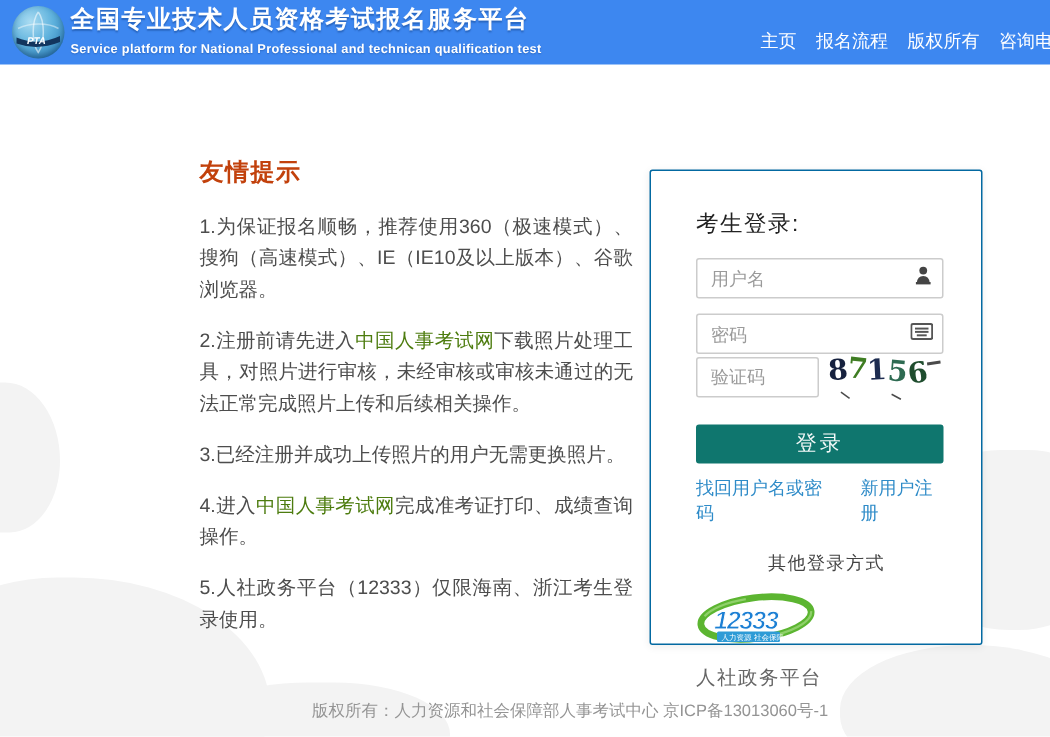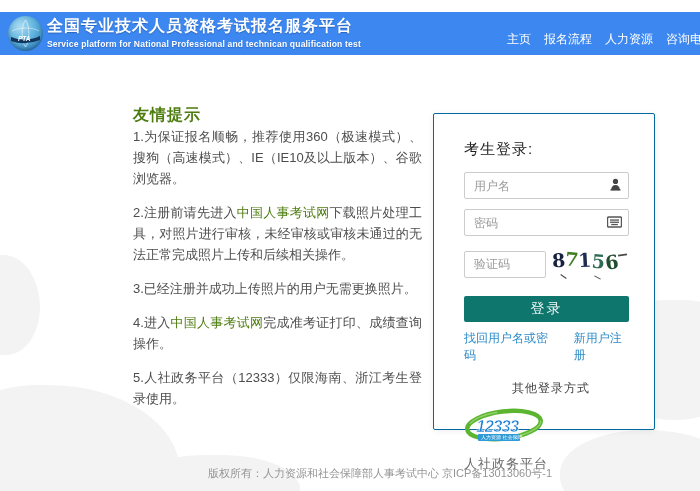--- a/index.html
+++ b/index.html
@@ -11,21 +11,21 @@
   
   .blob { position:absolute; background:#f3f3f3; z-index:0; }
   .blob1 { left:-60px; top:385px; width:240px; height:160px; border-radius:45% 60% 50% 40%; }
   .blob2 { left:120px; top:455px; width:180px; height:80px; border-radius:50% 45% 55% 50%; }
   .blob3 { left:600px; top:300px; width:140px; height:120px; border-radius:55% 45% 50% 60%; }
   .blob4 { left:560px; top:430px; width:180px; height:90px; border-radius:50% 55% 45% 50%; }
   .blob5 { left:-30px; top:255px; width:70px; height:100px; border-radius:50% 60% 55% 45%; }
 
   
   .header {
-    position:absolute; left:0; top:12px; width:700px; height:43px;
+    position:absolute; left:0; top:0; width:700px; height:43px;
     background:#3d87f0; z-index:3; overflow:hidden;
   }
   .logo {
     position:absolute; left:8px; top:4px; width:35px; height:35px; border-radius:50%;
     background:radial-gradient(circle at 35% 30%, #aadcf2 0%, #5fb2dd 45%, #1d6fae 100%);
     box-shadow:inset 0 -2px 4px rgba(0,30,70,.4);
   }
   .logo svg { position:absolute; left:0; top:0; }
   .title-wrap { position:absolute; left:47px; top:4px; }
   .title-cn {
@@ -37,21 +37,21 @@
     text-shadow:0 1px 1px rgba(0,40,100,.3);
   }
   .nav {
     position:absolute; right:-14px; top:0; height:43px;
     display:flex; align-items:center; gap:13px; white-space:nowrap;
   }
   .nav a { color:#ffffff; font-size:12px; text-decoration:none; cursor:pointer;margin-top:12px; }
 
   
   .tips { position:absolute; left:133px; top:105px; width:289px; z-index:2; }
-  .tips h2 { font-size:16px; font-weight:bold; color:#4d7c0f; letter-spacing:1px; }
+  .tips h2 { font-size:16px; font-weight:bold; color:#c2410c; margin-bottom:14px; letter-spacing:1px; }
   .tips p {
     font-size:13px; color:#4d4d4d; line-height:21px; margin-bottom:13px;
     text-align:justify;
   }
   .red-link { color:#4d7c0f; cursor:pointer; }
 
   
   .panel {
     position:absolute; left:433px; top:113px; width:222px; height:317px;
     background:#fff; border:1px solid #0369a1; border-radius:2px;
@@ -64,21 +64,21 @@
     border:1px solid #ccc; border-radius:2px; background:#fff;
   }
   .field.first { margin-top:13px; }
   .field input {
     width:100%; height:100%; border:none; outline:none; background:transparent;
     font-size:12px; color:#333; padding:0 26px 0 9px;
     font-family:"Liberation Sans","DejaVu Sans",sans-serif;
   }
   .field input::placeholder { color:#9a9a9a; }
   .field .f-icon { position:absolute; right:6px; top:50%; transform:translateY(-50%); }
-  .captcha-row { display:flex; margin-top:13px; align-items:center;justify-content:space-between; }
+  .captcha-row { display:flex; margin-top:0; align-items:center;justify-content:space-between; }
   .captcha-field { margin-top:0; width:83px; }
   .captcha-field input { padding-right:6px; }
   .captcha-img {
     position:relative; width:78px; height:30px; margin-left:6px; cursor:pointer;
     font-family:"DejaVu Serif",serif; white-space:nowrap;
   }
   .captcha-img span { display:inline-block; font-size:19px; font-weight:bold; }
   .cd0 { color:#16213e; transform:rotate(-4deg); }
   .cd1 { color:#3f7d23; transform:rotate(6deg) translateY(-1px); }
   .cd2 { color:#1d2c50; transform:rotate(-3deg); }
@@ -130,21 +130,21 @@
       <text x="10" y="25" font-size="6.5" font-weight="bold" font-style="italic" fill="#fff" font-family="Liberation Sans,sans-serif">PTA</text>
     </svg>
   </div>
   <div class="title-wrap">
     <div class="title-cn">全国专业技术人员资格考试报名服务平台</div>
     <div class="title-en">Service platform for National Professional and technican qualification test</div>
   </div>
   <div class="nav">
     <a>主页</a>
     <a>报名流程</a>
-    <a>人力资源</a>
+    <a>版权所有</a>
     <a>咨询电话</a>
   </div>
 </div>
 
 <div class="tips">
   <h2>友情提示</h2>
   <p><span>1.为保证报名顺畅，推荐使用360（极速模式）、搜狗（高速模式）、IE（IE10及以上版本）、谷歌浏览器。</span></p>
   <p><span>2.注册前请先进入</span><span class="red-link">中国人事考试网</span><span>下载照片处理工具，对照片进行审核，未经审核或审核未通过的无法正常完成照片上传和后续相关操作。</span></p>
   <p><span>3.已经注册并成功上传照片的用户无需更换照片。</span></p>
   <p><span>4.进入</span><span class="red-link">中国人事考试网</span><span>完成准考证打印、成绩查询操作。</span></p>

